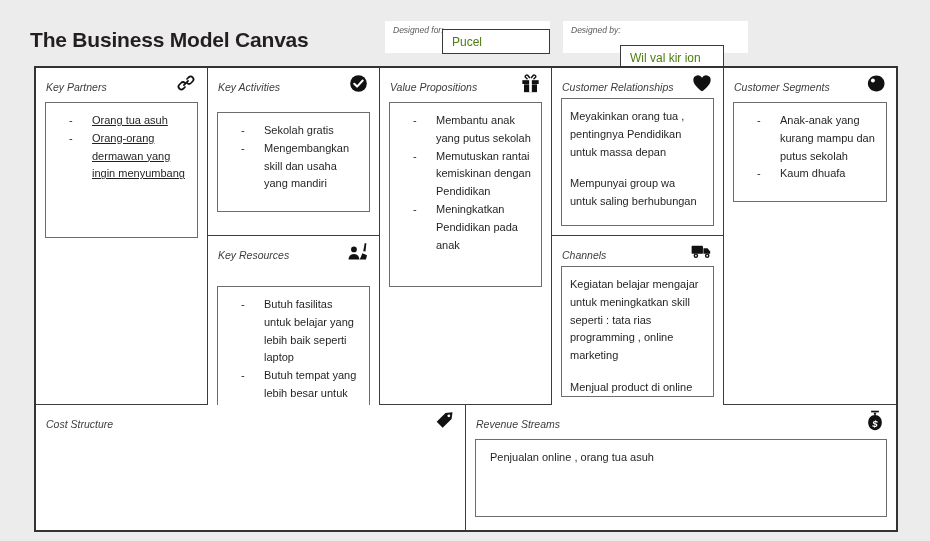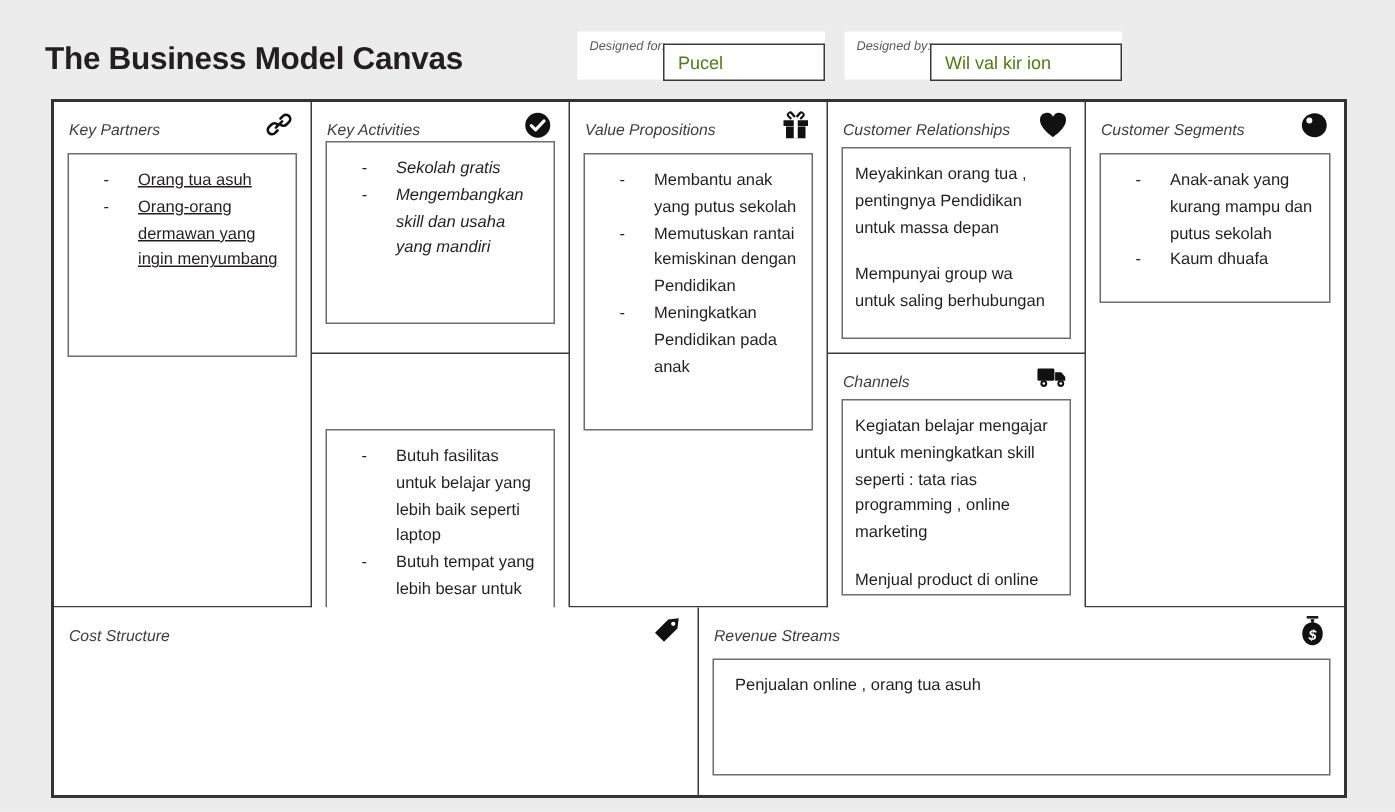--- a/index.html
+++ b/index.html
@@ -62,21 +62,21 @@
     font-size: 12px;
     color: #4d7c0f;
     white-space: nowrap;
     overflow: hidden;
   }
 
   #meta-designed-for { left: 385px; width: 165px; }
   #meta-designed-for .meta-box { left: 57px; width: 108px; }
 
   #meta-designed-by { left: 563px; width: 185px; }
-  #meta-designed-by .meta-box { left: 57px; width: 128px; }
+  #meta-designed-by .meta-box { left: 57px; width: 104px; margin-top: 16px; }
 
   #meta-date { left: 755px; width: 150px; }
   #meta-date .meta-label { left: 5px; }
   #meta-date .meta-version-label {
     position: absolute;
     left: 118px; top: 4px;
     font-size: 8.5px;
     font-style: italic;
     color: #5b5b5b;
     white-space: nowrap;
@@ -155,21 +155,21 @@
   p.para { margin: 0; }
   p.para + p.para { margin-top: 14px; }
 
   .plain-text { padding-left: 6px; }
 
   
   #cell-key-partners  { left: 0;   top: 0;   width: 172px; height: 337px; }
   #cell-key-partners  .note { top: 34px; height: 136px; text-decoration: underline; }
 
   #cell-key-activities{ left: 172px; top: 0;   width: 172px; height: 168px; }
-  #cell-key-activities .note { top: 26px; height: 122px; font-style: italic; }
+  #cell-key-activities .note { top: 44px; height: 100px; }
 
   #cell-key-resources { left: 172px; top: 168px; width: 172px; height: 169px; }
   #cell-key-resources .note { top: 50px; height: 125px; }
 
   #cell-value-props   { left: 344px; top: 0;   width: 172px; height: 337px; }
   #cell-value-props   .note { top: 34px; height: 185px; }
 
   #cell-cust-rel      { left: 516px; top: 0;   width: 172px; height: 168px; }
   #cell-cust-rel      .note { top: 30px; height: 128px; }
 
@@ -240,20 +240,31 @@
       </div>
       <div class="note">
         <ul class="bullets">
           <li>Sekolah gratis</li>
           <li>Mengembangkan skill dan usaha yang mandiri</li>
         </ul>
       </div>
     </div>
 
     <div class="cell no-bottom" id="cell-key-resources">
+      <div class="cell-head">
+        <span class="cell-title">Key Resources</span>
+        <span class="cell-icon">
+          <svg width="22" height="20" viewBox="0 0 26 22" fill="#111">
+            <circle cx="8.2" cy="9.2" r="3.4"></circle>
+            <path d="M1.8 21c0-4.1 2.9-6.6 6.4-6.6s6.4 2.5 6.4 6.6z"></path>
+            <path d="M15 21l3.2-7.2 5.4 2.2L22.4 21z"></path>
+            <path d="M19.2 11.2l1.8-9.6 1.9 0.5-1.1 9.6z"></path>
+          </svg>
+        </span>
+      </div>
       <div class="note">
         <ul class="bullets">
           <li>Butuh fasilitas untuk belajar yang lebih baik seperti laptop</li>
           <li>Butuh tempat yang lebih besar untuk sekolah</li>
         </ul>
       </div>
     </div>
 
     <div class="cell" id="cell-value-props">
       <div class="cell-head">

